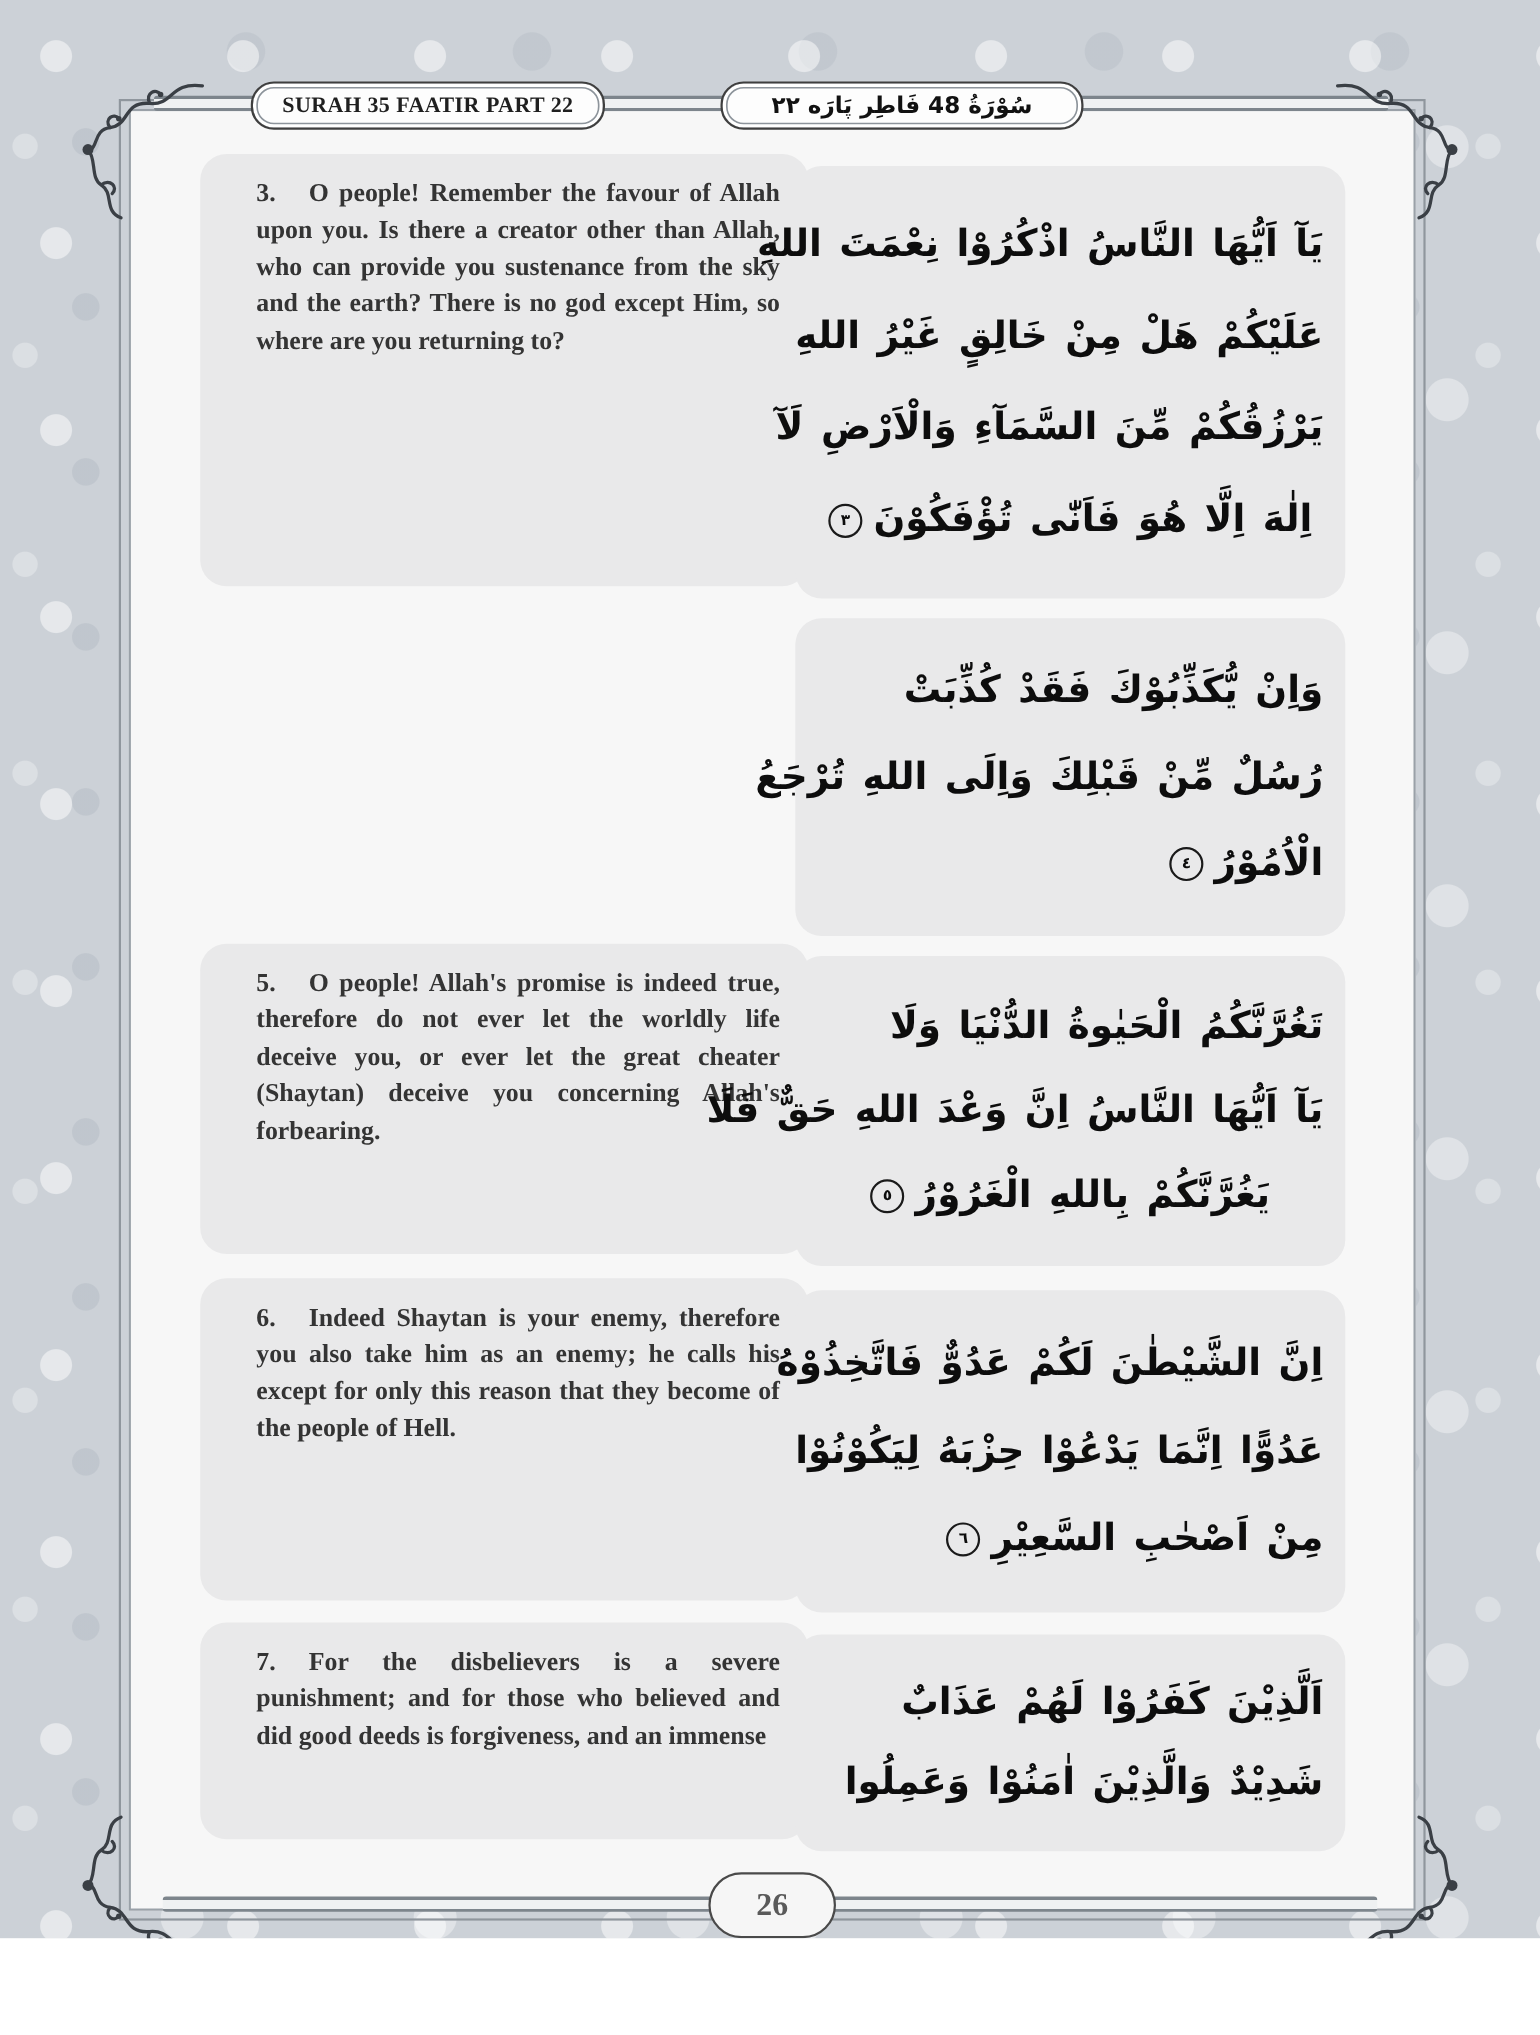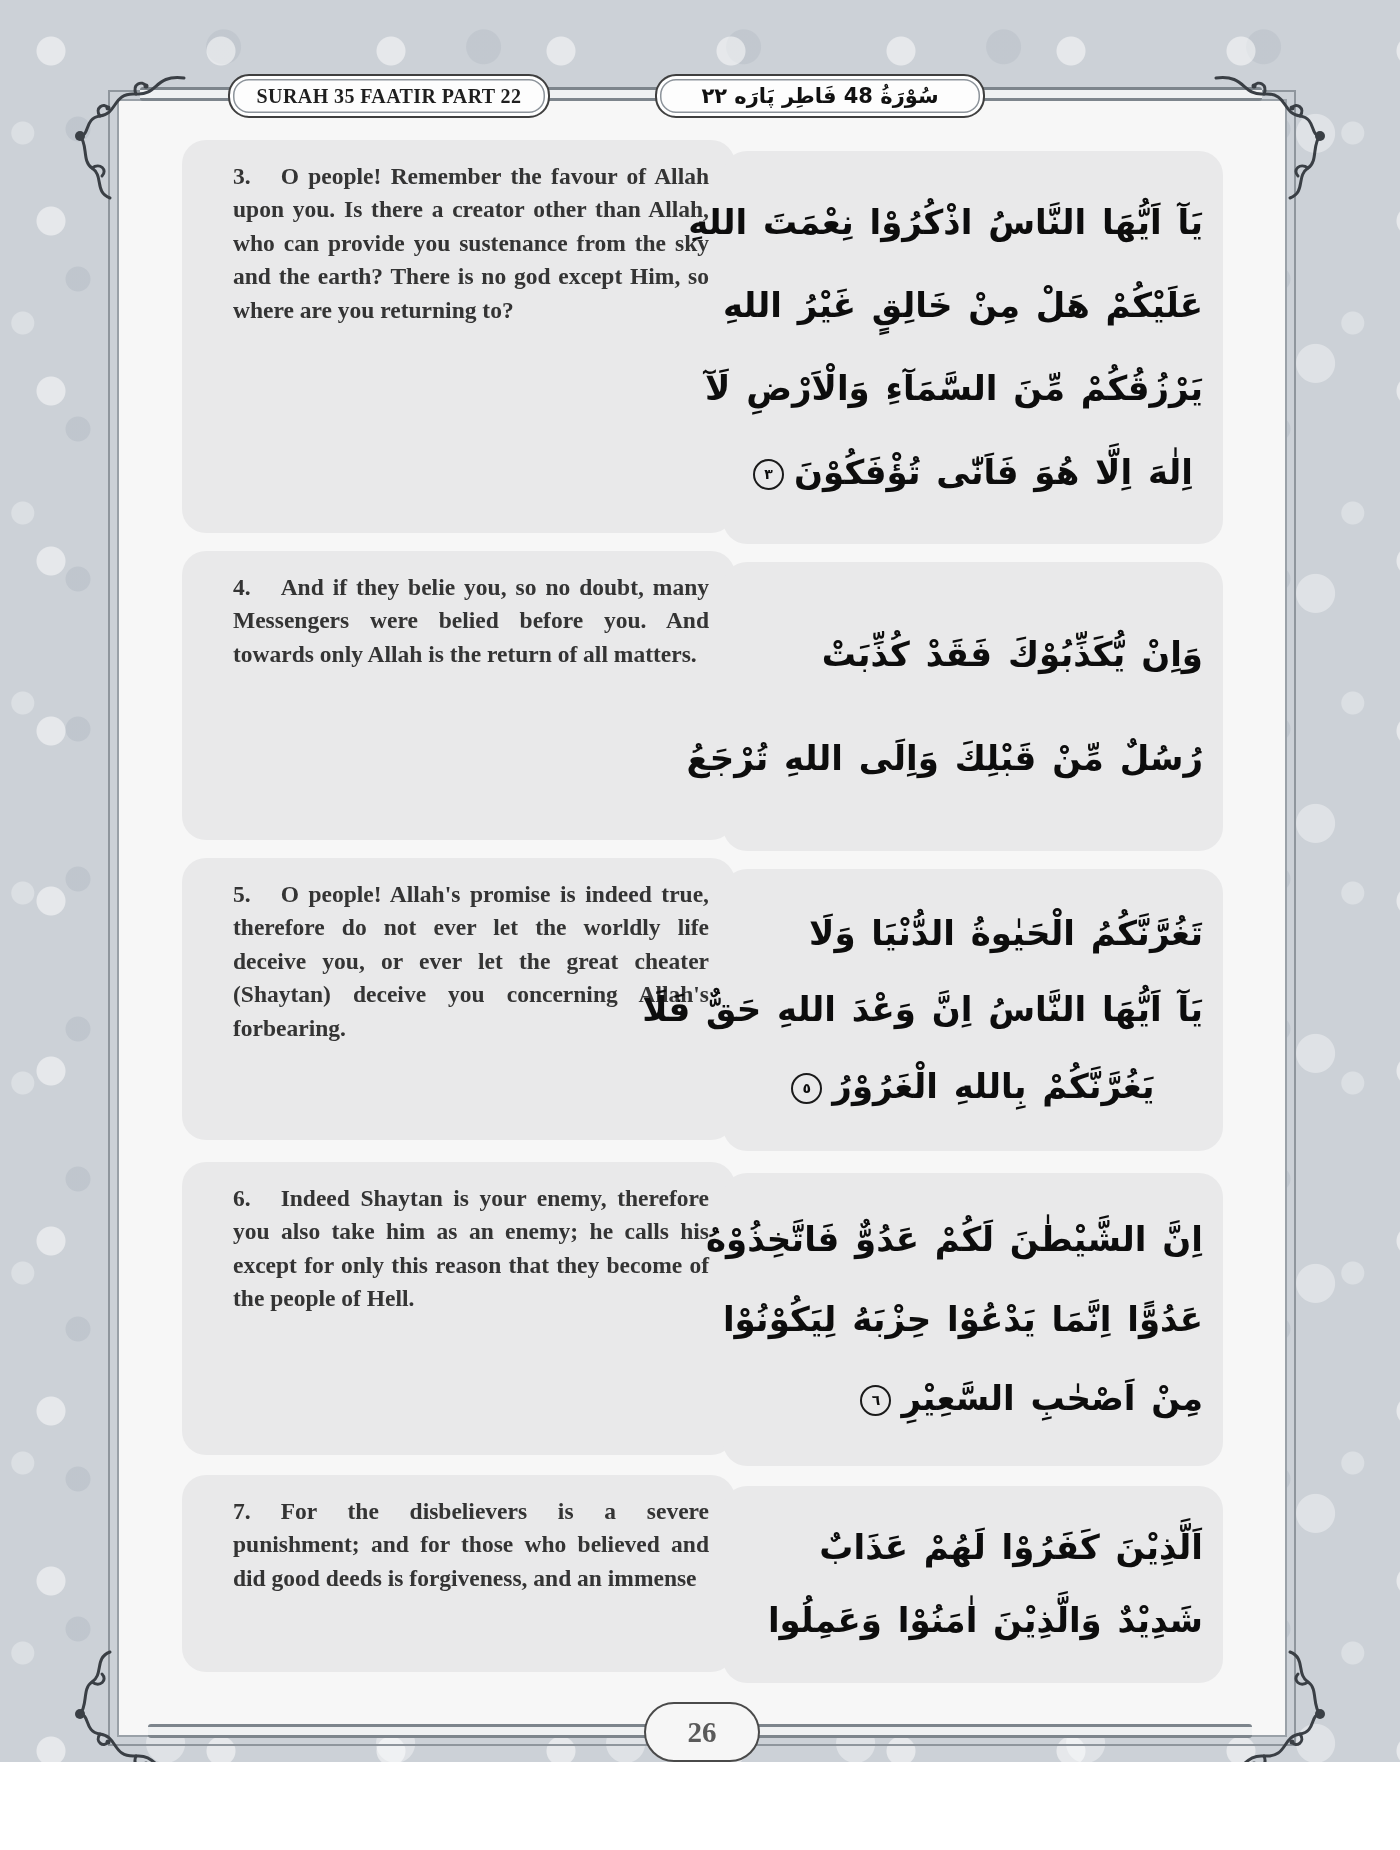--- a/index.html
+++ b/index.html
@@ -145,26 +145,24 @@
   <div class="block en r1">
     <p><span class="vnum">3.</span><span>O people! Remember the favour of Allah upon you. Is there a creator other than Allah, who can provide you sustenance from the sky and the earth? There is no god except Him, so where are you returning to?</span></p>
   </div>
   <div class="block ar r1">
     <div class="aline">يَآ اَيُّهَا النَّاسُ اذْكُرُوْا نِعْمَتَ اللهِ</div>
     <div class="aline">عَلَيْكُمْ هَلْ مِنْ خَالِقٍ غَيْرُ اللهِ</div>
     <div class="aline">يَرْزُقُكُمْ مِّنَ السَّمَآءِ وَالْاَرْضِ لَآ</div>
     <div class="aline center"><span>اِلٰهَ اِلَّا هُوَ فَاَنّٰى تُؤْفَكُوْنَ</span><span class="ayah">٣</span></div>
   </div>
 
-  <div class="block en r2">
-    <p><span class="vnum">4.</span><span>And if they belie you, so no doubt, many Messengers were belied before you. And towards only Allah is the return of all matters.</span></p>
-  </div>
   <div class="block ar r2">
     <div class="aline">وَاِنْ يُّكَذِّبُوْكَ فَقَدْ كُذِّبَتْ</div>
     <div class="aline">رُسُلٌ مِّنْ قَبْلِكَ وَاِلَى اللهِ تُرْجَعُ</div>
+    <div class="aline"><span>الْاُمُوْرُ</span><span class="ayah">٤</span></div>
   </div>
 
   <div class="block en r3">
     <p><span class="vnum">5.</span><span>O people! Allah's promise is indeed true, therefore do not ever let the worldly life deceive you, or ever let the great cheater (Shaytan) deceive you concerning Allah's forbearing.</span></p>
   </div>
   <div class="block ar r3">
     <div class="aline">تَغُرَّنَّكُمُ الْحَيٰوةُ الدُّنْيَا وَلَا</div>
     <div class="aline">يَآ اَيُّهَا النَّاسُ اِنَّ وَعْدَ اللهِ حَقٌّ فَلَا</div>
     <div class="aline center"><span>يَغُرَّنَّكُمْ بِاللهِ الْغَرُوْرُ</span><span class="ayah">٥</span></div>
   </div>

